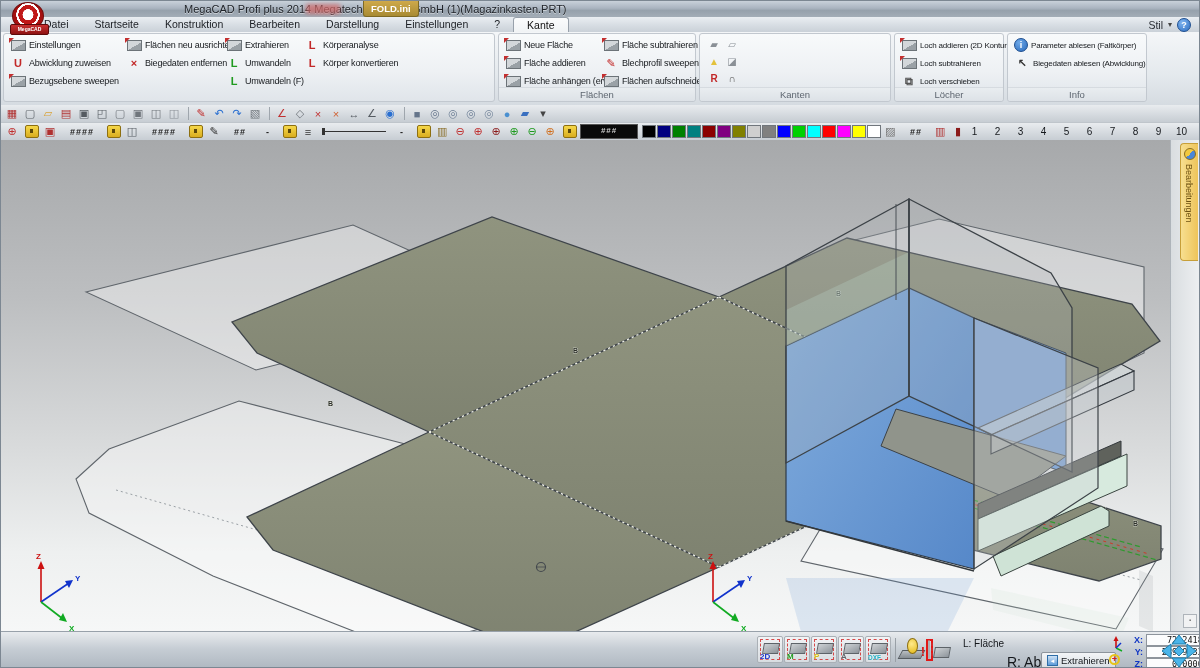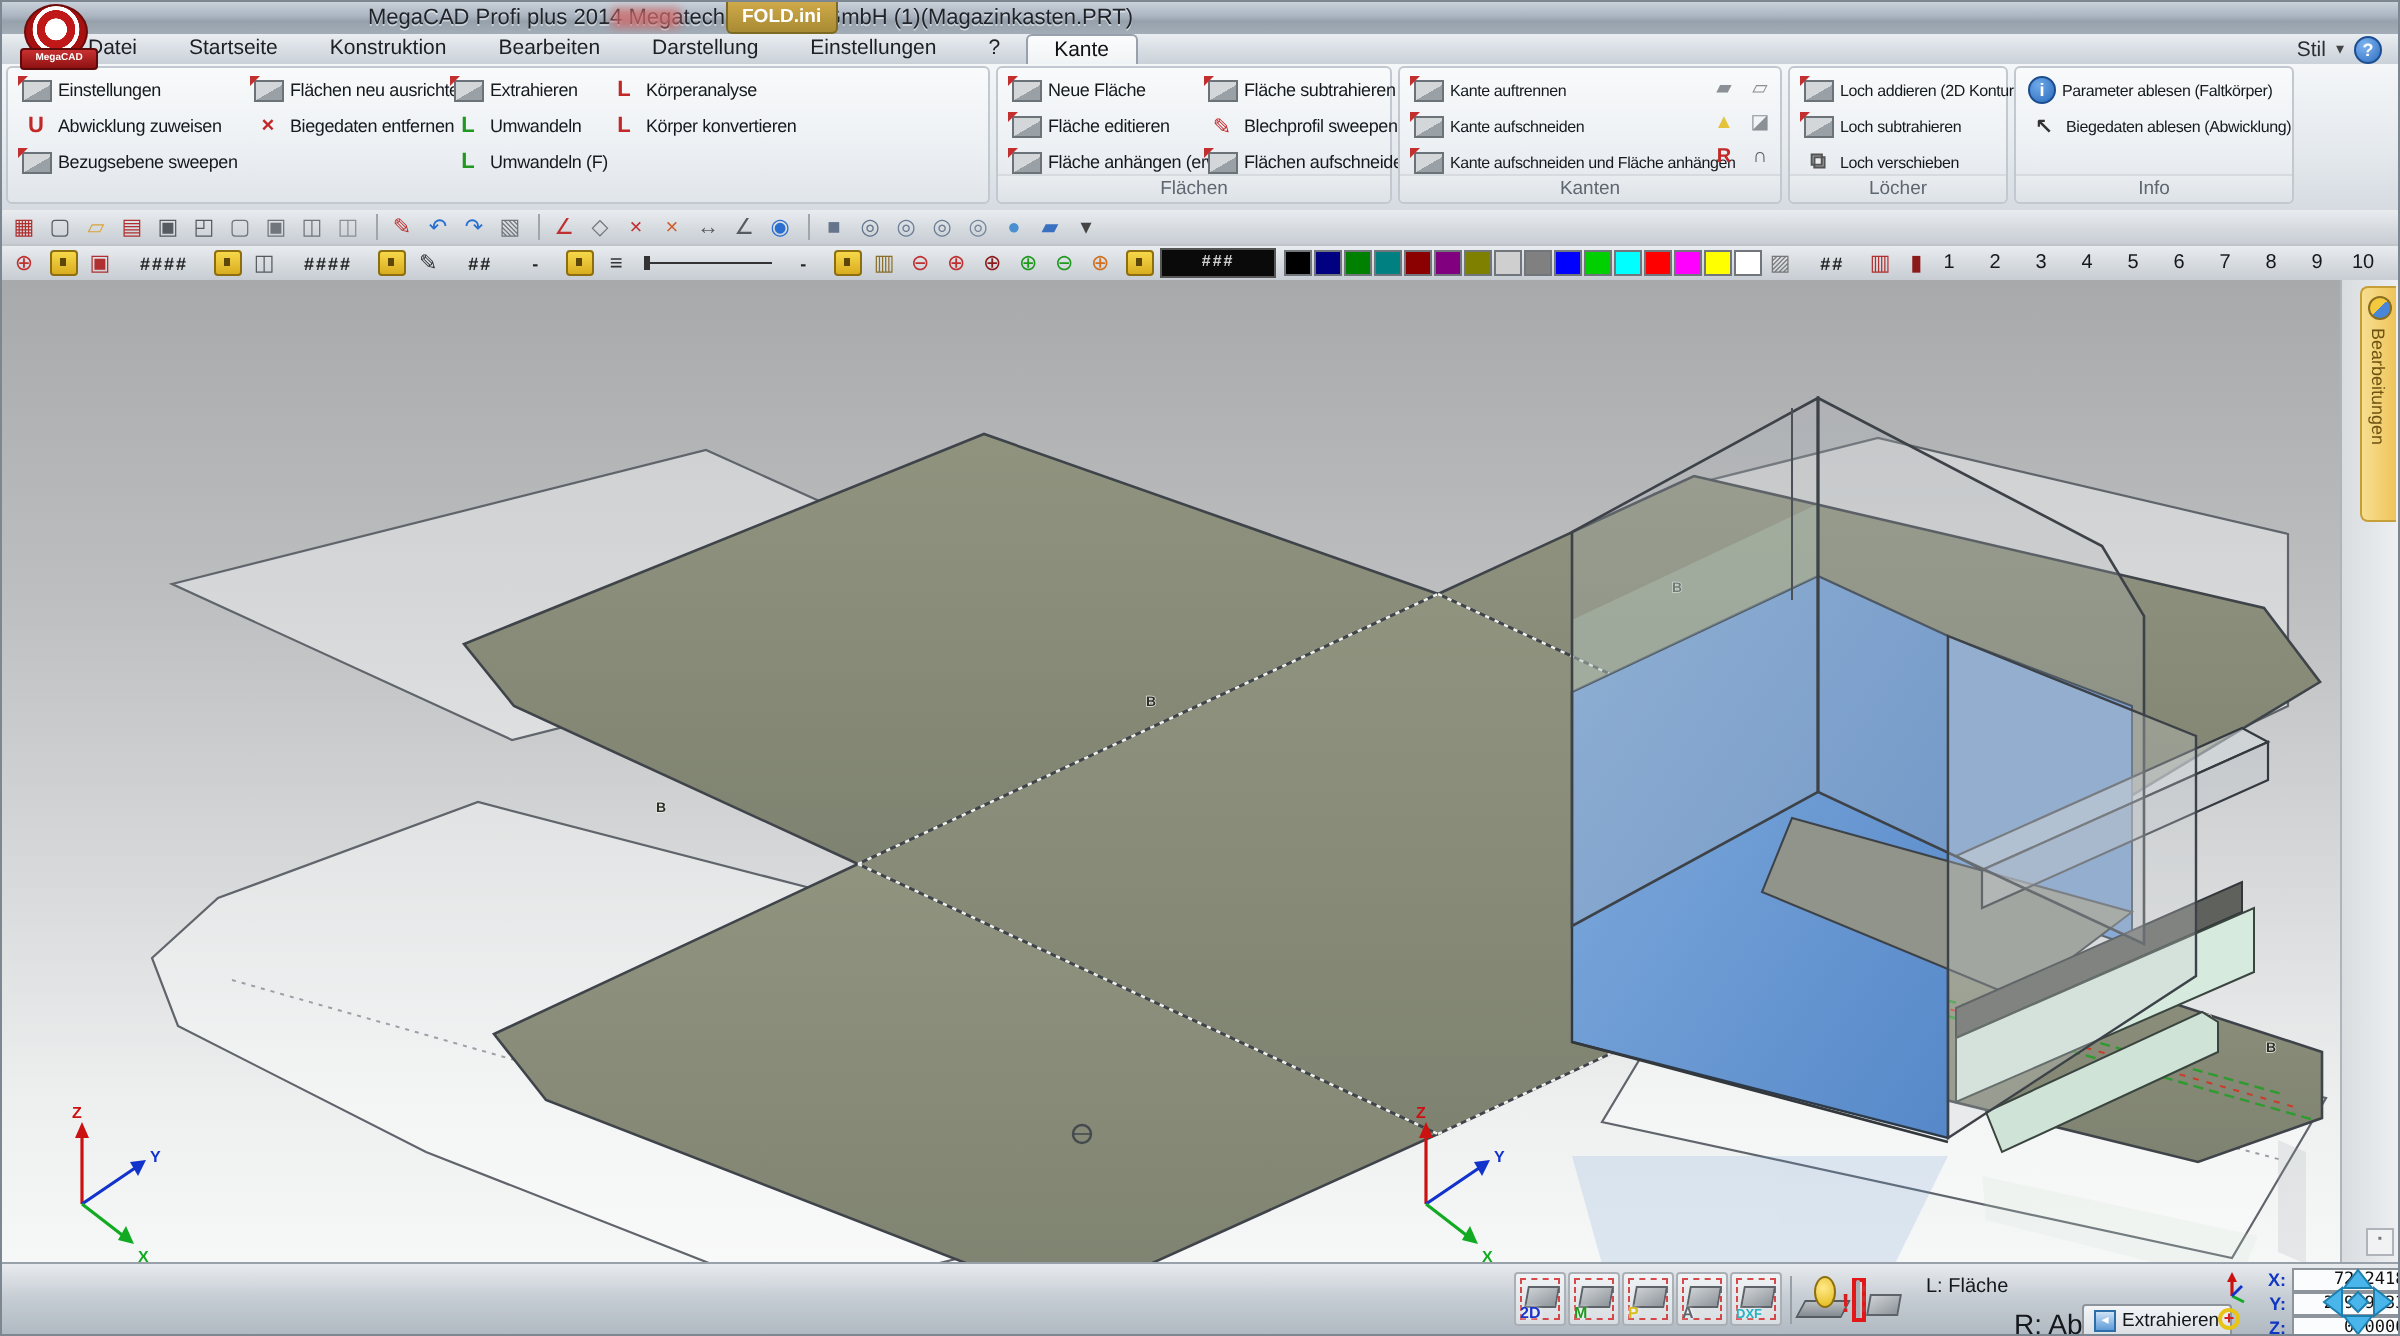--- a/index.html
+++ b/index.html
@@ -227,21 +227,21 @@
             <div class="ritem">
               <span class="ic">
                 <span class="ic-box"></span>
               </span>
               <span class="rlabel">Neue Fläche</span>
             </div>
             <div class="ritem">
               <span class="ic">
                 <span class="ic-box"></span>
               </span>
-              <span class="rlabel">Fläche editieren</span>
+              <span class="rlabel">Fläche addieren</span>
             </div>
             <div class="ritem">
               <span class="ic">
                 <span class="ic-box"></span>
               </span>
               <span class="rlabel">Fläche anhängen (erw.)</span>
             </div>
           </div>
           <div class="rcol" style="width: 94px;">
             <div class="ritem">
@@ -259,40 +259,20 @@
                 <span class="ic-box"></span>
               </span>
               <span class="rlabel">Flächen aufschneiden</span>
             </div>
           </div>
         </div>
         <div class="rlabelbar">Flächen</div>
       </div>
       <div class="rgroup" style="left: 698px; width: 192px;">
         <div class="rbody">
-          <div class="rcol" style="width: 148px;">
-            <div class="ritem">
-              <span class="ic">
-                <span class="ic-box"></span>
-              </span>
-              <span class="rlabel small">Kante auftrennen</span>
-            </div>
-            <div class="ritem">
-              <span class="ic">
-                <span class="ic-box"></span>
-              </span>
-              <span class="rlabel small">Kante aufschneiden</span>
-            </div>
-            <div class="ritem">
-              <span class="ic">
-                <span class="ic-box"></span>
-              </span>
-              <span class="rlabel small">Kante aufschneiden und Fläche anhängen</span>
-            </div>
-          </div>
           <div class="icongrid">
             <div class="igbtn" style="color: rgb(138, 144, 150);">▰</div>
             <div class="igbtn" style="color: rgb(138, 144, 150);">▱</div>
             <div class="igbtn" style="color: rgb(227, 194, 60);">▲</div>
             <div class="igbtn" style="color: rgb(138, 144, 150);">◪</div>
             <div class="igbtn" style="color: rgb(194, 40, 40);">R</div>
             <div class="igbtn" style="color: rgb(85, 85, 85);">∩</div>
           </div>
         </div>
         <div class="rlabelbar">Kanten</div>

